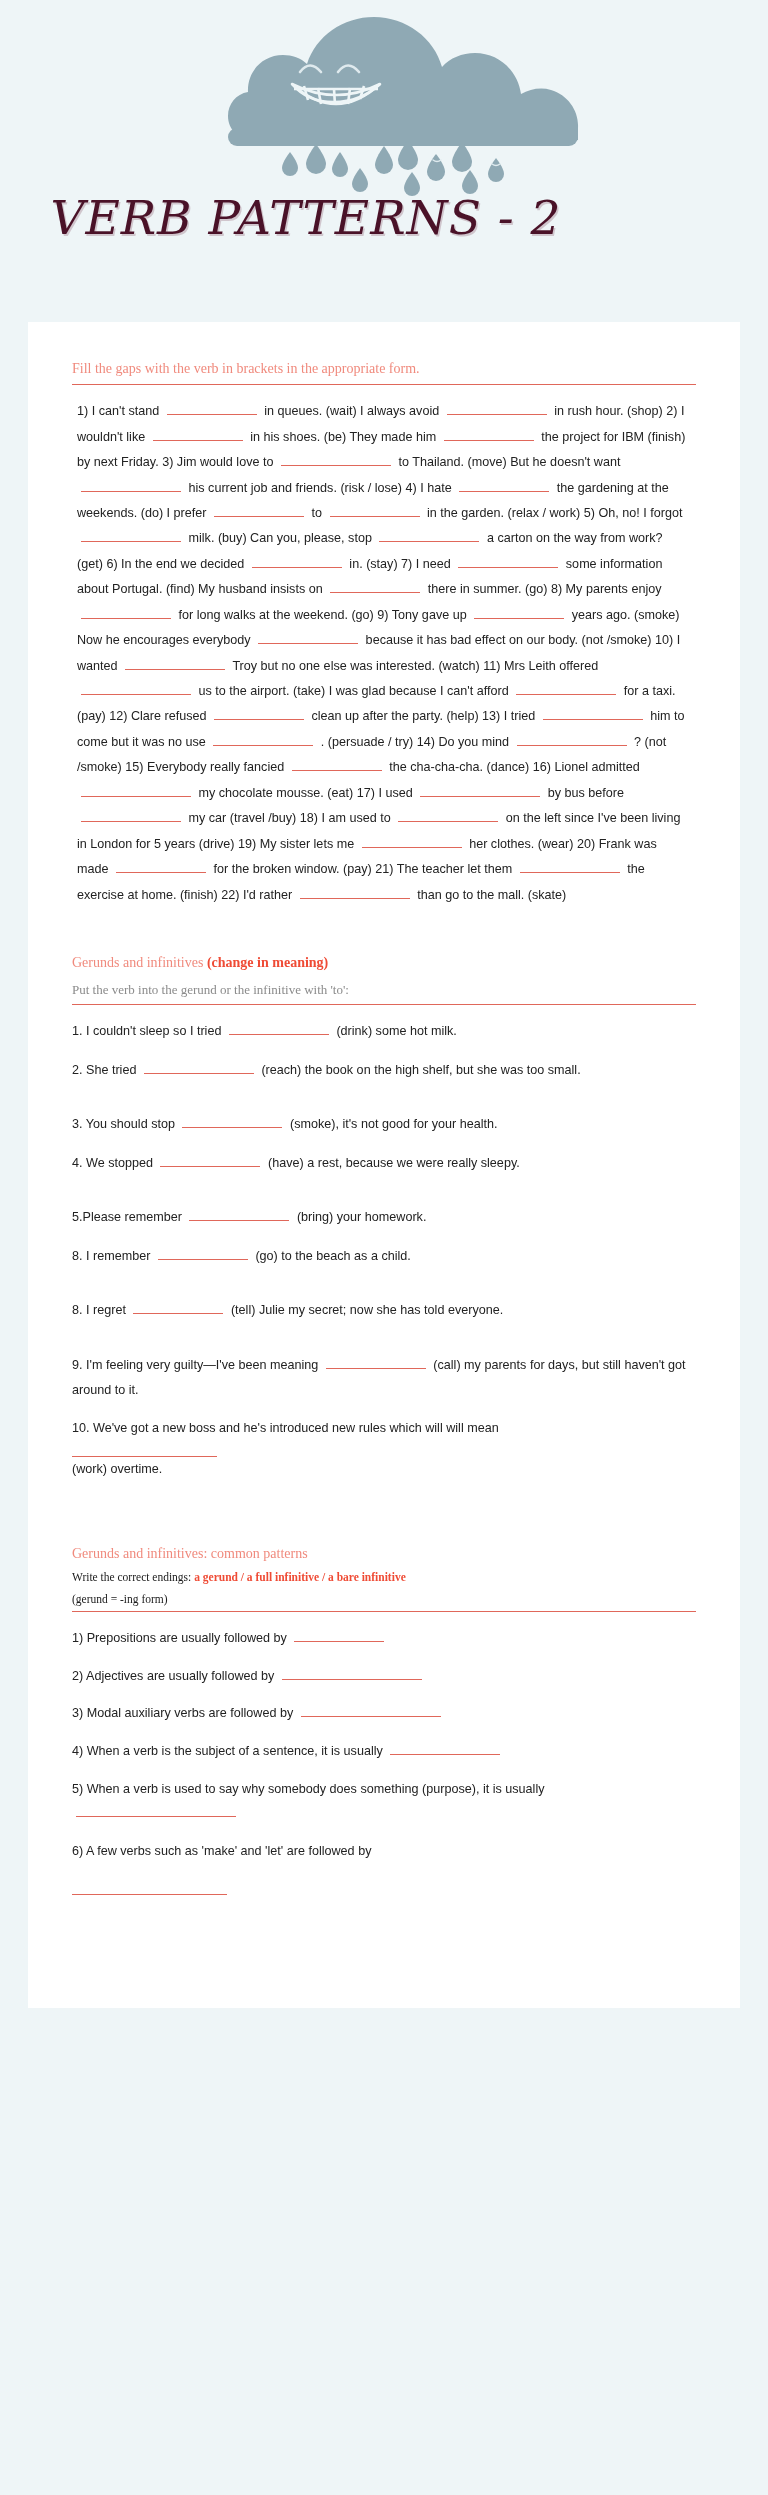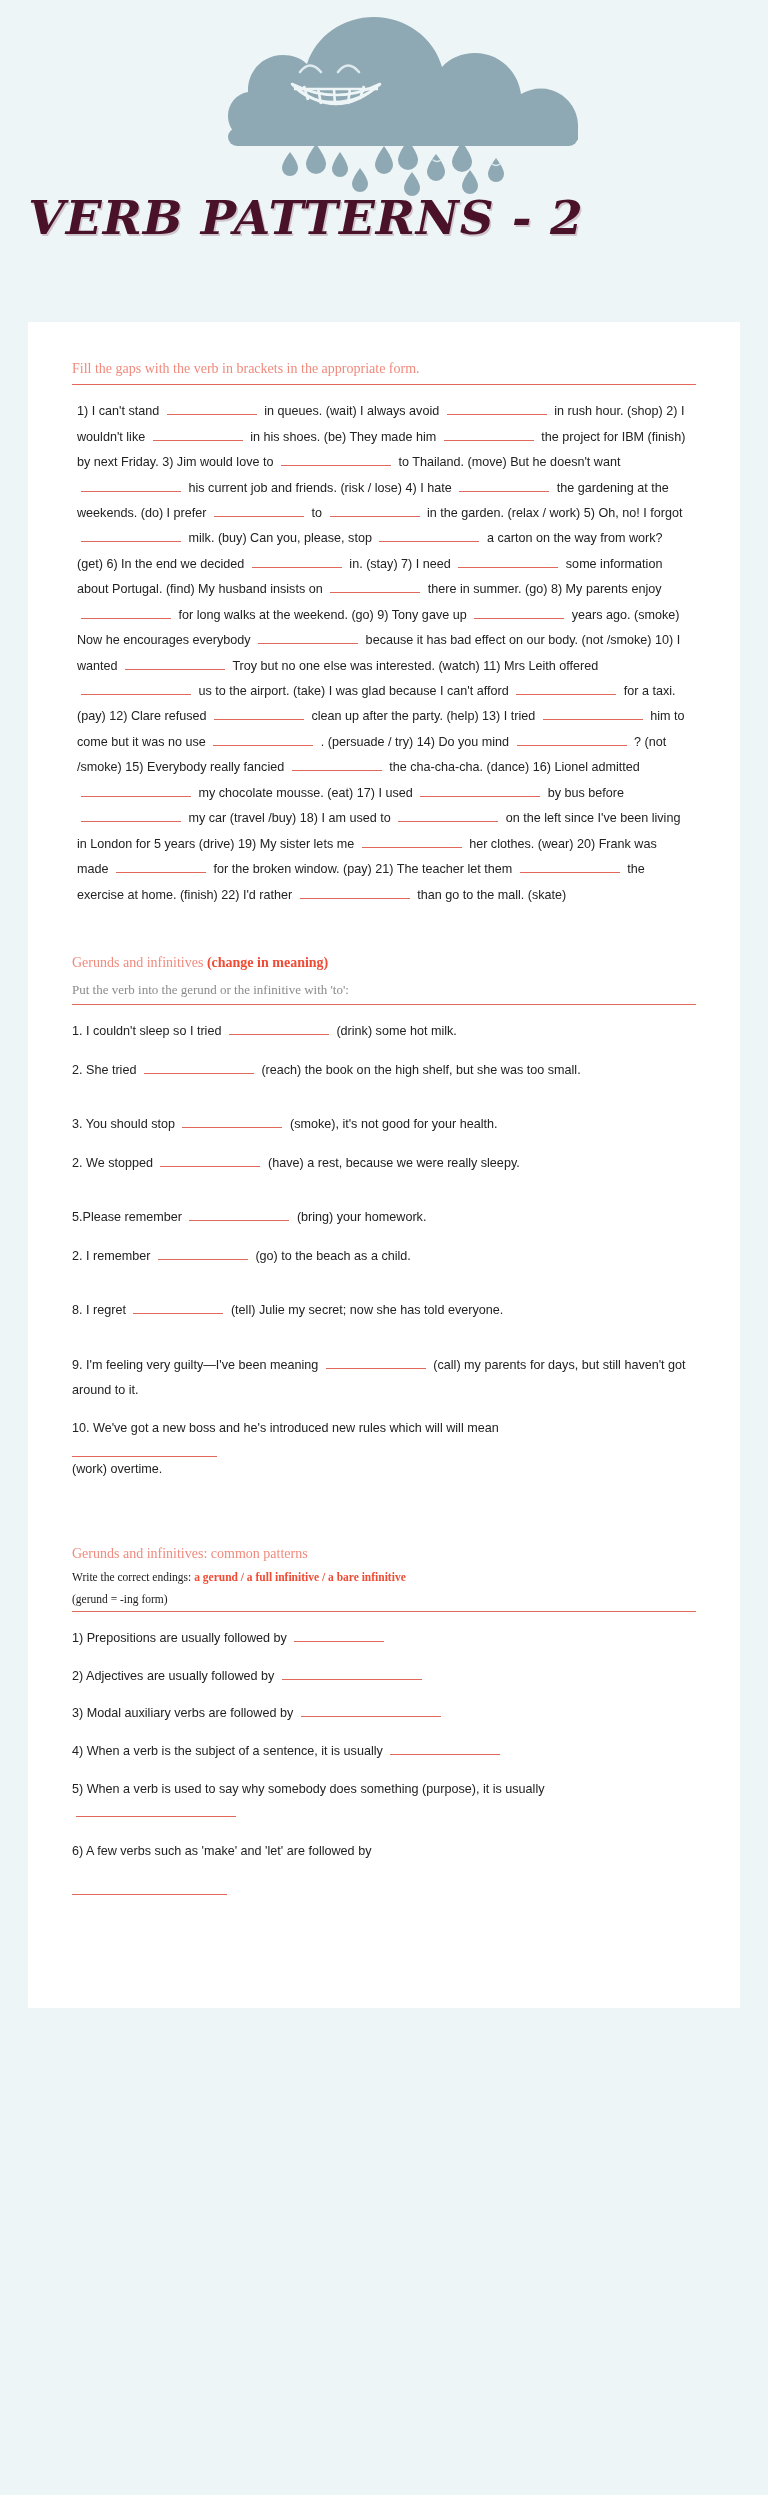--- a/index.html
+++ b/index.html
@@ -27,21 +27,21 @@
   }
   .cloud-svg { display: block; }
   .title {
     position: absolute;
     left: 0;
     top: 190px;
     width: 612px;
     text-align: center;
     font-family: "DejaVu Serif", serif;
     font-style: italic;
-    font-weight: bold;
+    font-weight: normal;
     font-size: 47px;
     letter-spacing: 1px;
     color: #4a1228;
     text-shadow: 1.5px 1.5px 0 rgba(120,60,80,0.25);
     white-space: nowrap;
   }
 
   
   .sheet {
     position: relative;
@@ -197,25 +197,25 @@
     <h2 class="sec-head"><span>Gerunds and infinitives </span><span class="em">(change in meaning)</span></h2>
     <div class="sec-sub">Put the verb into the gerund or the infinitive with 'to':</div>
     <hr class="rule">
     <div id="sec2items">
         <div class="gap-block">
           <p class="qline"><span>1. I couldn't sleep so I tried </span><span class="blank w100"></span><span> (drink) some hot milk.</span></p>
           <p class="qline"><span>2. She tried </span><span class="blank w110"></span><span> (reach) the book on the high shelf, but she was too small.</span></p>
         </div>
         <div class="gap-block">
           <p class="qline"><span>3. You should stop </span><span class="blank w100"></span><span> (smoke), it's not good for your health.</span></p>
-          <p class="qline"><span>2. We stopped </span><span class="blank w100"></span><span> (have) a rest, because we were really sleepy.</span></p>
+          <p class="qline"><span>4. We stopped </span><span class="blank w100"></span><span> (have) a rest, because we were really sleepy.</span></p>
         </div>
         <div class="gap-block">
           <p class="qline"><span>5.Please remember </span><span class="blank w100"></span><span> (bring) your homework.</span></p>
-          <p class="qline"><span>2. I remember </span><span class="blank w90"></span><span> (go) to the beach as a child.</span></p>
+          <p class="qline"><span>8. I remember </span><span class="blank w90"></span><span> (go) to the beach as a child.</span></p>
         </div>
         <div class="gap-block">
           <p class="qline"><span>8. I regret </span><span class="blank w90"></span><span> (tell) Julie my secret; now she has told everyone.</span></p>
         </div>
         <div class="gap-block">
           <p class="qline"><span>9. I'm feeling very guilty—I've been meaning </span><span class="blank w100"></span><span> (call) my parents for days, but still haven't got around to it.</span></p>
           <p class="qline"><span>10. We've got a new boss and he's introduced new rules which will will mean </span><span class="standalone-blank"></span><span> (work) overtime.</span></p>
         </div>
       </div>
   </div>

